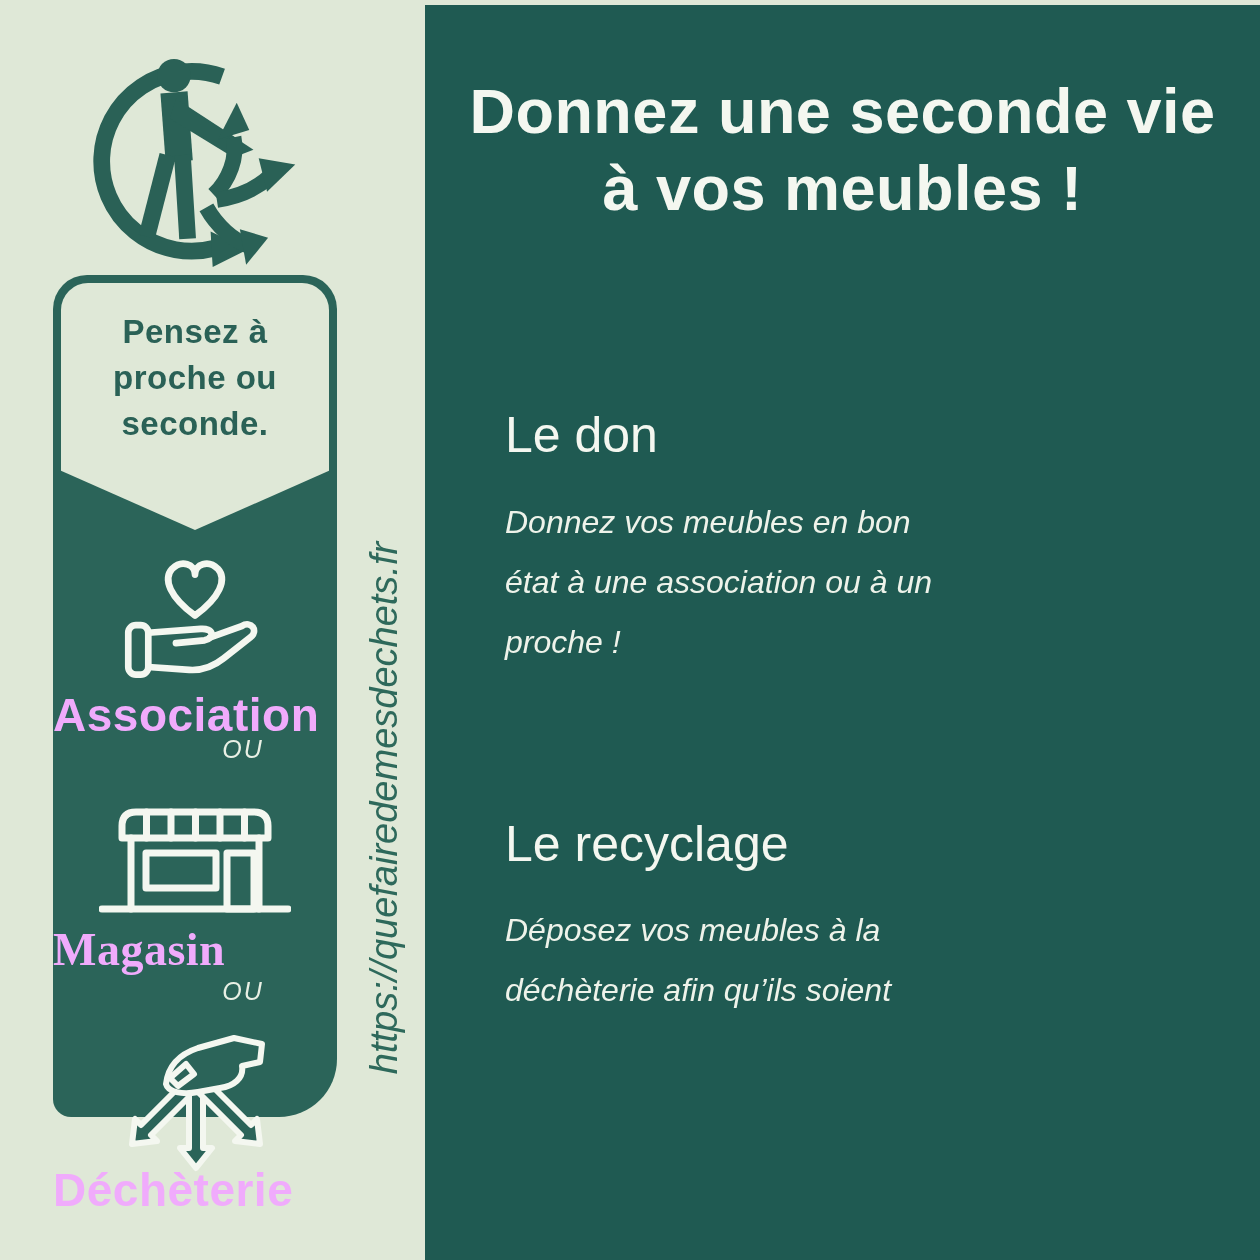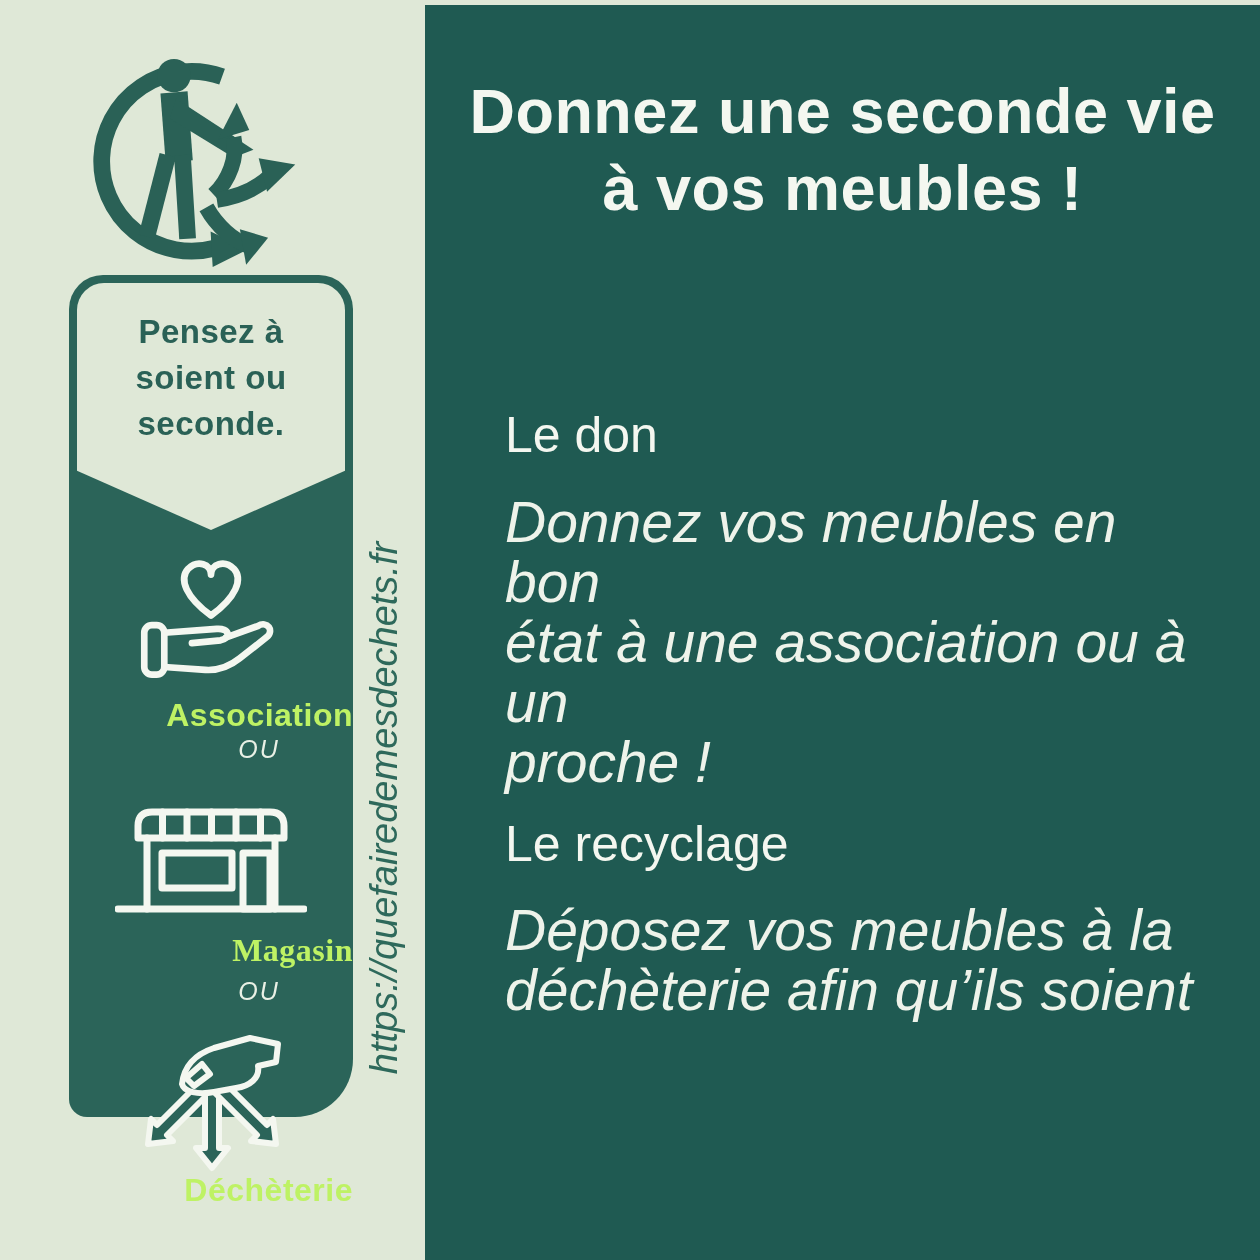--- a/index.html
+++ b/index.html
@@ -1,48 +1,48 @@
 <!DOCTYPE html>
 <html><head>
 <meta charset="utf-8">
 <style>
   html,body{margin:0;padding:0;background:#dfe8d7;}
   .canvas{position:relative;width:1260px;height:1260px;overflow:hidden;
           font-family:"Liberation Sans",sans-serif;}
   
   .left-col{position:absolute;left:0;top:0;width:425px;height:1260px;background:#dfe8d7;}
   .triman{position:absolute;left:92px;top:38px;}
-  .badge{position:absolute;left:69px;top:275px;width:284px;height:842px;
+  .badge{position:absolute;left:53px;top:275px;width:284px;height:842px;
          background:#2b6459;border-radius:34px 34px 58px 18px;}
   .badge-light{position:absolute;left:8px;top:8px;right:8px;height:247px;background:#dfe8d7;
          border-radius:27px 27px 0 0;
          clip-path:polygon(0 0,100% 0,100% 76%,50% 100%,0 76%);}
   .banner-text{padding-top:26px;text-align:center;font-weight:bold;font-size:33px;
          line-height:46px;color:#2a6156;letter-spacing:.5px;}
   .badge-icon{position:absolute;left:50%;transform:translateX(-50%);}
   .i-assoc{top:270px;}
   .i-store{top:531px;}
   .i-dech{top:757px;}
-  .opt-label{position:absolute;width:100%;text-align:right;color:#bef264;
-         font-weight:bold;font-size:32px;line-height:40px;letter-spacing:.5px;}
+  .opt-label{position:absolute;width:100%;text-align:left;color:#f0abfc;
+         font-weight:bold;font-size:46px;line-height:40px;letter-spacing:.5px;}
   .lbl-assoc{top:420px;} .lbl-mag{top:655px;font-family:Liberation Serif, serif;} .lbl-dech{top:895px;}
   .ou{position:absolute;width:100%;text-align:center;color:#e9f0e5;font-style:italic;
          font-size:25px;line-height:30px;letter-spacing:2px;margin-left:48px;}
   .ou1{top:459px;} .ou2{top:701px;}
   .url{position:absolute;left:76px;top:785px;width:615px;height:46px;
          transform:rotate(-90deg);text-align:center;line-height:46px;white-space:nowrap;
          font-style:italic;font-size:38px;color:#2e695b;}
   
   .right-col{position:absolute;left:425px;top:5px;width:835px;height:1260px;background:#1f5a52;}
   .title{position:absolute;top:68px;left:0;width:100%;text-align:center;color:#f4f7f0;
          font-weight:bold;font-size:63px;line-height:77px;letter-spacing:.5px;}
   .sec-h{position:absolute;left:80px;color:#f4f7f0;font-weight:normal;font-size:50px;line-height:60px;}
   .h-don{top:400px;} .h-rec{top:809px;}
   .sec-p{position:absolute;left:80px;width:710px;color:#eef3ea;font-style:italic;
-         font-size:57px;line-height:60px;}
+         font-size:32px;line-height:60px;}
   .p-don{top:487px;} .p-rec{top:895px;}
   svg .ln{fill:none;stroke:#f4f7f0;stroke-width:7;stroke-linecap:round;stroke-linejoin:round;}
   svg .fillg{fill:#2b6459;stroke:#f4f7f0;stroke-width:6;stroke-linejoin:round;}
 </style>
 </head>
 <body>
 
 <div class="canvas">
 
   <div class="left-col">
@@ -64,21 +64,21 @@
         <path d="M109,162 C119,180 135,194 150,199" fill="none" stroke="#2a6156" stroke-width="15"></path>
         <polygon points="141,183 168,191 147,217"></polygon>
       </g>
     </svg>
 
     <div class="badge">
 
       <div class="badge-light">
         <div class="banner-text">
           <div>Pensez à</div>
-          <div>soient ou</div>
+          <div>proche ou</div>
           <div>seconde.</div>
         </div>
       </div>
 
       <svg class="badge-icon i-assoc" width="172" height="143" viewBox="0 0 180 150">
         <path class="ln" stroke-width="8" d="M90,74 C64,55 56,36 66,25 C76,15 90,20 90,31 C90,20 104,15 114,25 C124,36 116,55 90,74 Z"></path>
         <rect class="ln" x="20" y="84" width="21" height="52" rx="8"></rect>
         <path class="ln" d="M41,92 L96,88 C109,87 112,97 100,100 L70,103"></path>
         <path class="ln" d="M41,128 L84,131 C99,132 110,127 120,119 L148,97 C157,90 149,79 139,85 L106,97"></path>
       </svg>

